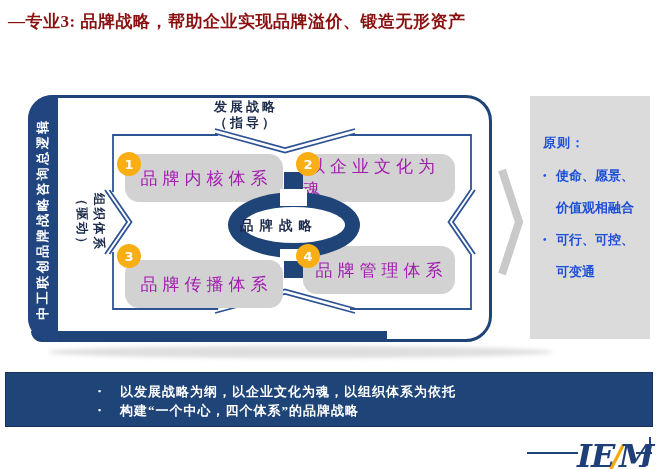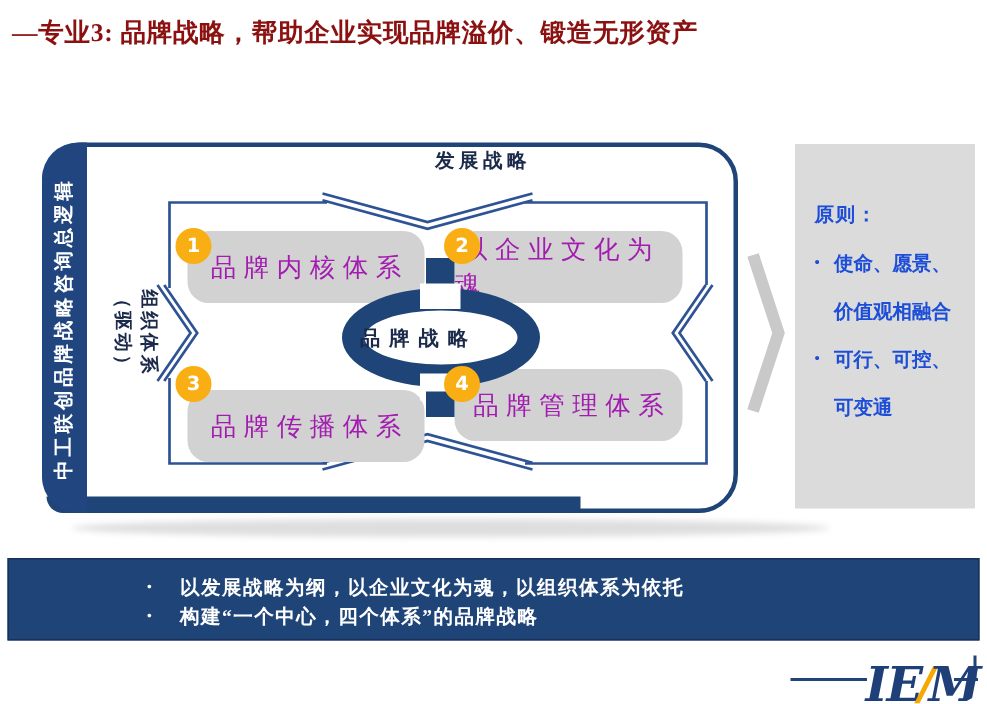--- a/index.html
+++ b/index.html
@@ -32,21 +32,21 @@
   .mask-bottom{left:280px;top:249px;width:27px;height:18px;}
   .sq{background:#1F4478;z-index:5;}
   .sq-top{left:284px;top:172px;width:19px;height:17px;}
   .sq-bottom{left:284px;top:261px;width:19px;height:17px;}
   .ring-label{left:234px;top:217px;width:120px;text-align:left;font-size:13.5px;font-weight:bold;color:#1B2A4A;letter-spacing:6px;text-indent:6px;z-index:5;}
 
   .badge{width:24px;height:24px;border-radius:50%;background:#F9AE13;color:#fff;font-family:"DejaVu Sans",sans-serif;font-size:13px;font-weight:bold;display:flex;align-items:center;justify-content:center;z-index:6;}
   .bdg1{left:117px;top:152px;} .bdg2{left:296px;top:152px;}
   .bdg3{left:117px;top:244px;} .bdg4{left:296px;top:244px;}
 
-  .factor{width:140px;text-align:right;font-size:13px;font-weight:bold;color:#1B2A4A;line-height:16px;letter-spacing:3px;z-index:6;}
+  .factor{width:140px;text-align:left;font-size:13px;font-weight:bold;color:#1B2A4A;line-height:16px;letter-spacing:3px;z-index:6;}
   .factor-top{left:214px;top:99px;}
   .factor-bottom{left:214px;top:299px;}
   .org-label{left:40px;top:172px;width:100px;height:100px;display:flex;align-items:center;justify-content:center;transform:rotate(90deg);z-index:6;}
   .org-inner{text-align:center;font-size:12.5px;font-weight:bold;color:#1B2A4A;line-height:17px;letter-spacing:2px;}
 
   .principles{left:530px;top:96px;width:120px;height:243px;box-sizing:border-box;background:#DBDBDB;padding:38px 10px 0 13px;z-index:1;color:#1d4ed8;font-weight:bold;font-size:13px;}
   .p-head{margin-bottom:16px;letter-spacing:1px;}
   .p-row{display:flex;line-height:16px;margin-bottom:16px;}
   .p-dot{width:13px;font-size:10px;flex:0 0 13px;}
   .p-indent{padding-left:13px;margin-bottom:16px;line-height:16px;}
@@ -98,20 +98,21 @@
       <g>
         <path d="M475,190 L453,222 L475,254"></path>
         <path d="M470.5,190 L448.5,222 L470.5,254"></path>
       </g>
     </g>
     <path d="M502,170 L519,222 L502,274" stroke="#C9C9C9" stroke-width="8" fill="none"></path>
   </svg>
 
   <div class="abs factor factor-top">
     <div>发展战略</div>
+    <div>（指导）</div>
   </div>
   <div class="abs org-label">
     <div class="org-inner">
       <div>组织体系</div>
       <div>（驱动）</div>
     </div>
   </div>
 
   <div class="abs sys-box box1">
     <span>品牌内核体系</span>

